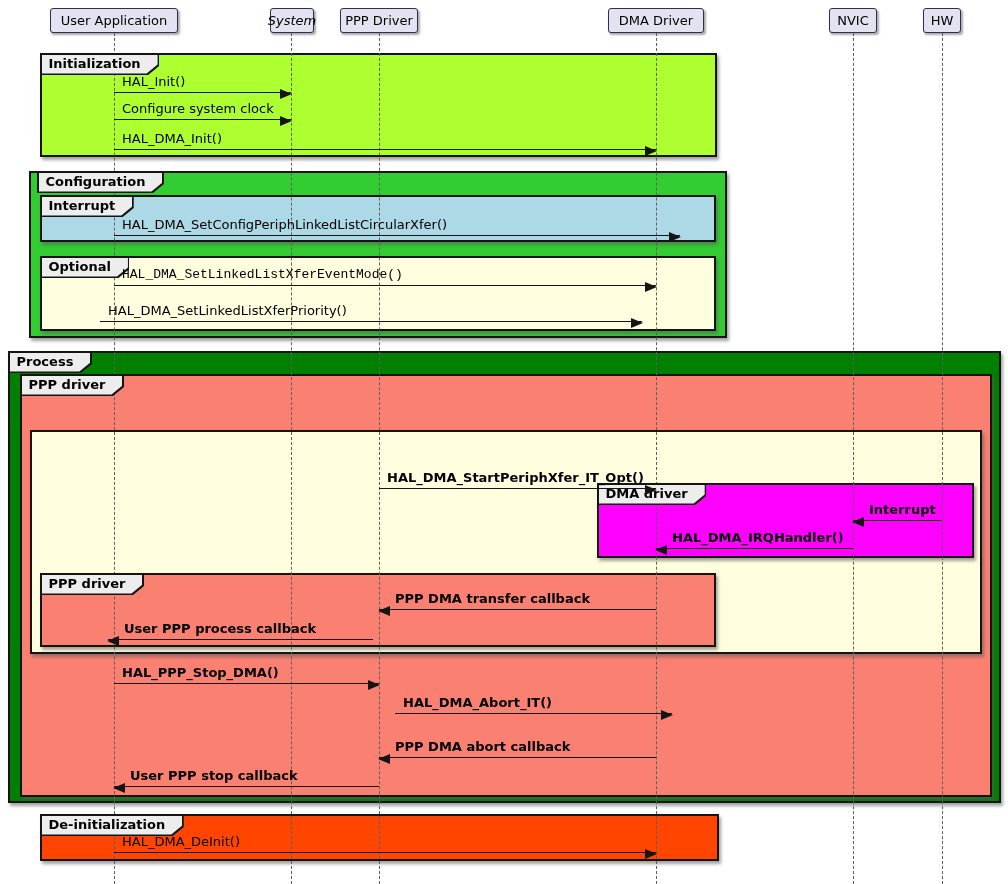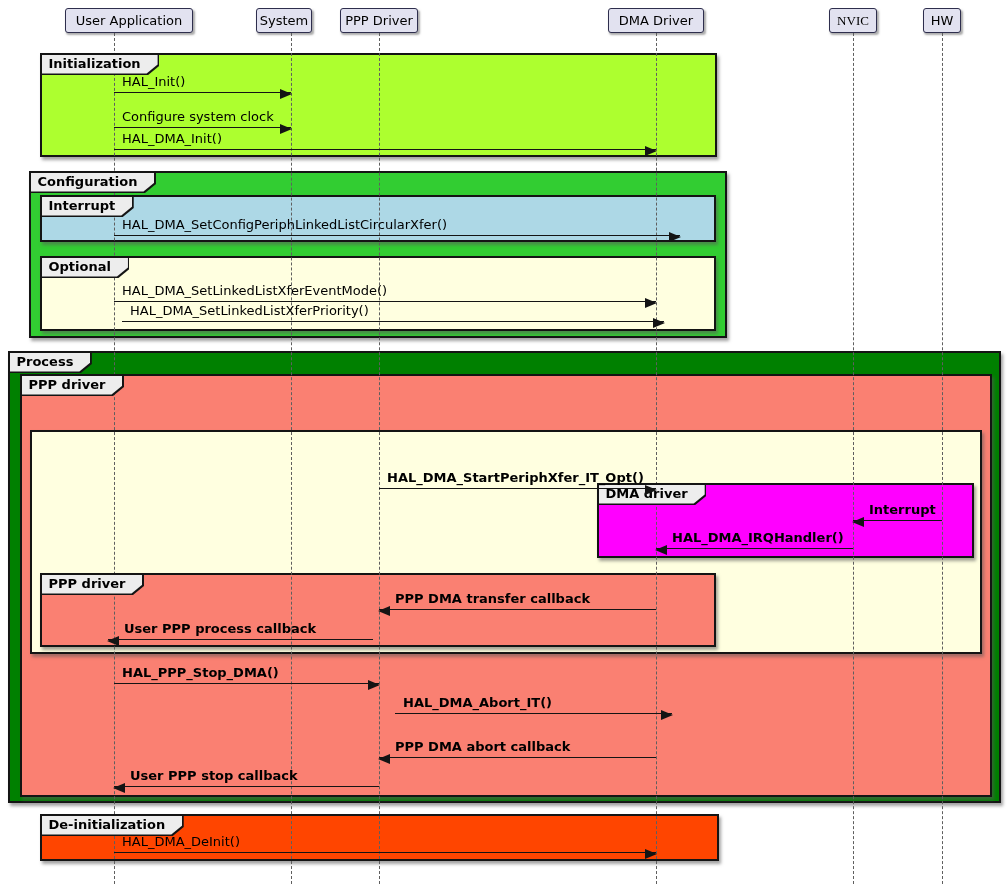--- a/index.html
+++ b/index.html
@@ -59,21 +59,21 @@
   <div class="lifeline" style="left:114px;"></div>
   <div class="lifeline" style="left:291px;"></div>
   <div class="lifeline" style="left:379px;"></div>
   <div class="lifeline" style="left:656px;"></div>
   <div class="lifeline" style="left:853px;"></div>
   <div class="lifeline" style="left:942px;"></div>
 
   <div class="tab" style="left:40px;top:53px;">
     <div class="tab-inner">Initialization</div>
     </div>
-  <div class="tab" style="left:29px;top:171px;">
+  <div class="tab" style="left:37px;top:171px;">
     <div class="tab-inner">Configuration</div>
     </div>
   <div class="tab" style="left:40px;top:195px;">
     <div class="tab-inner">Interrupt</div>
     </div>
   <div class="tab" style="left:40px;top:256px;">
     <div class="tab-inner">Optional</div>
     </div>
   <div class="tab" style="left:8px;top:351px;">
     <div class="tab-inner">Process</div>
@@ -89,42 +89,42 @@
     </div>
   <div class="tab" style="left:40px;top:814px;">
     <div class="tab-inner">De-initialization</div>
     </div>
 
   <div class="msg" style="left:114px;top:73px;width:177px;">
     <span class="lbl">HAL_Init()</span>
     <div class="line"></div>
     <div class="head"></div>
     </div>
-  <div class="msg" style="left:114px;top:108px;width:177px;text-align:center;">
+  <div class="msg" style="left:114px;top:100px;width:177px;text-align:center;">
     <span class="lbl">Configure system clock</span>
     <div class="line"></div>
     <div class="head"></div>
     </div>
   <div class="msg" style="left:114px;top:130px;width:542px;">
     <span class="lbl">HAL_DMA_Init()</span>
     <div class="line"></div>
     <div class="head"></div>
     </div>
 
   <div class="msg" style="left:114px;top:216px;width:542px;padding-left:24px;">
     <span class="lbl">HAL_DMA_SetConfigPeriphLinkedListCircularXfer()</span>
     <div class="line"></div>
     <div class="head"></div>
     </div>
-  <div class="msg" style="left:114px;top:282px;width:542px;">
+  <div class="msg" style="left:114px;top:266px;width:542px;font-family:Liberation Mono, monospace;">
     <span class="lbl">HAL_DMA_SetLinkedListXferEventMode()</span>
     <div class="line"></div>
     <div class="head"></div>
     </div>
-  <div class="msg" style="left:122px;top:302px;width:542px;text-align:right;">
+  <div class="msg" style="left:100px;top:302px;width:542px;text-align:right;">
     <span class="lbl">HAL_DMA_SetLinkedListXferPriority()</span>
     <div class="line"></div>
     <div class="head"></div>
     </div>
 
   <div class="msg bold" style="left:379px;top:448px;width:277px;margin-top:21px;">
     <span class="lbl">HAL_DMA_StartPeriphXfer_IT_Opt()</span>
     <div class="line"></div>
     <div class="head"></div>
     </div>
@@ -168,32 +168,32 @@
     <div class="line"></div>
     <div class="head"></div>
     </div>
 
   <div class="msg" style="left:114px;top:833px;width:542px;">
     <span class="lbl">HAL_DMA_DeInit()</span>
     <div class="line"></div>
     <div class="head"></div>
     </div>
 
-  <div class="participant" style="left:65px;width:128px;">
+  <div class="participant" style="left:50px;width:128px;">
       <span>User Application</span>
     </div>
-  <div class="participant" style="left:256px;width:56px;">
+  <div class="participant" style="left:270px;width:44px;font-style:italic;">
       <span>System</span>
     </div>
   <div class="participant" style="left:340px;width:78px;">
       <span>PPP Driver</span>
     </div>
   <div class="participant" style="left:608px;width:96px;">
       <span>DMA Driver</span>
     </div>
-  <div class="participant" style="left:829px;width:48px;font-family:Liberation Serif, serif;">
+  <div class="participant" style="left:829px;width:48px;">
       <span>NVIC</span>
     </div>
   <div class="participant" style="left:923px;width:38px;">
       <span>HW</span>
     </div>
 
 </div>
 
 </body></html>

